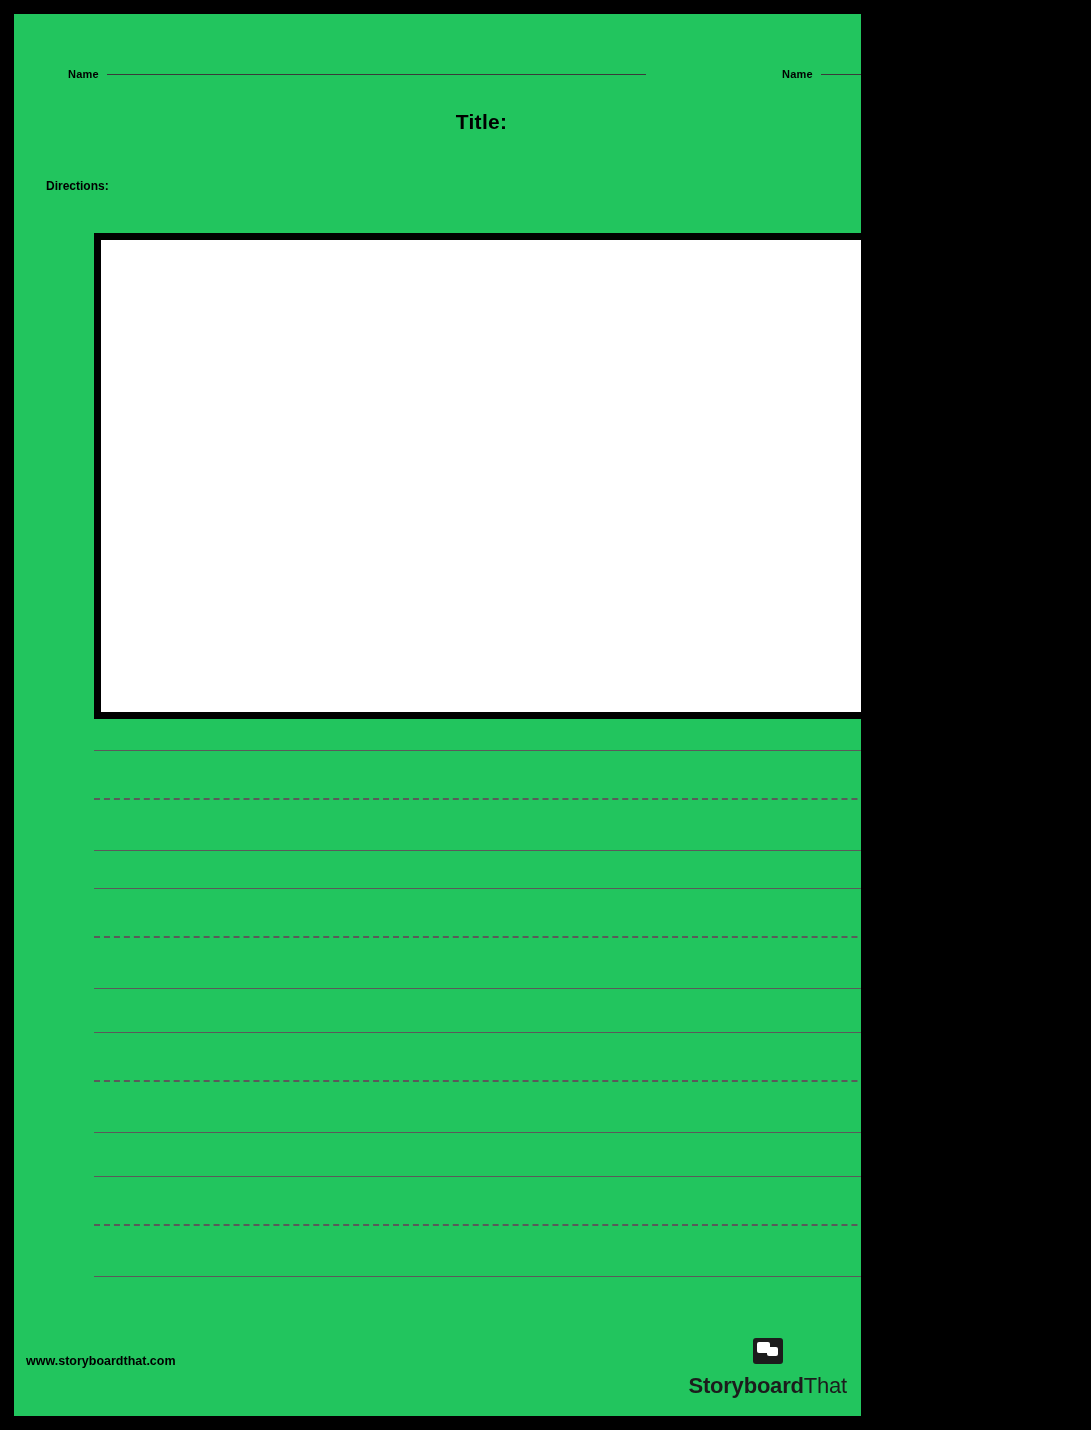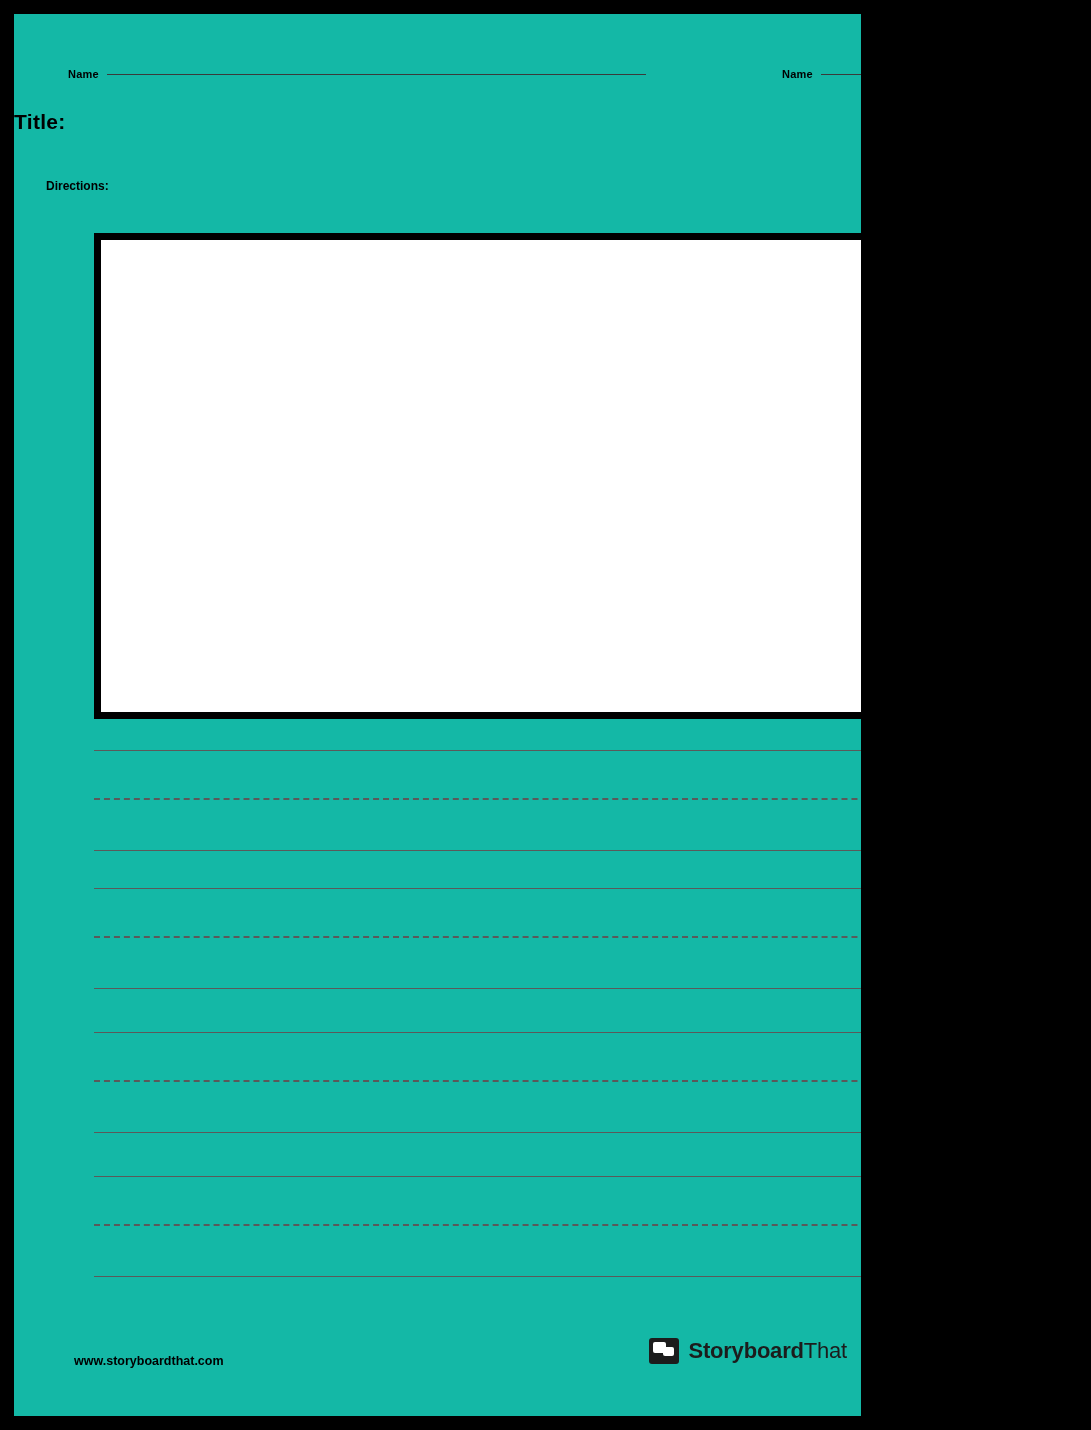--- a/index.html
+++ b/index.html
@@ -12,21 +12,21 @@
     height: 1430px;
     font-family: "Liberation Sans", sans-serif;
   }
 
   .page {
     position: absolute;
     left: 14px;
     top: 14px;
     width: 847px;
     height: 1402px;
-    background: #14b8a6;
+    background: #22c55e;
     overflow: hidden;
   }
 
   
   .header-row {
     position: absolute;
     left: 0;
     top: 44px;
     width: 100%;
     height: 30px;
@@ -61,24 +61,26 @@
     top: 10px;
     width: 268px;
   }
 
   
   .title {
     position: absolute;
     left: 0;
     top: 96px;
     width: 100%;
+    text-align: center;
     font-size: 21px;
     font-weight: bold;
     color: #000;
     letter-spacing: 0.3px;
+    padding-left: 44px;
   }
 
   
   .directions {
     position: absolute;
     left: 32px;
     top: 165px;
     font-size: 12px;
     font-weight: bold;
     color: #000;
@@ -126,29 +128,29 @@
   }
 
   
   .footer-url {
     position: absolute;
     left: 12px;
     top: 1340px;
     font-size: 12.5px;
     font-weight: bold;
     color: #000;
-    margin-left: 48px;
   }
   .brand {
     position: absolute;
     right: 14px;
     top: 1324px;
     display: flex;
     align-items: center;
     gap: 9px;
+    flex-direction: column;
   }
   .brand-mark {
     width: 30px;
     height: 26px;
     background: #1c1c1c;
     border-radius: 3px;
     position: relative;
   }
   .brand-mark::before {
     content: "";

